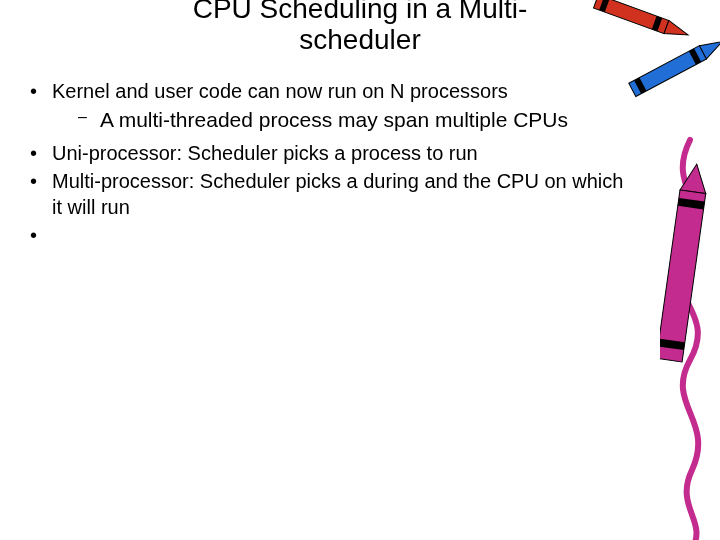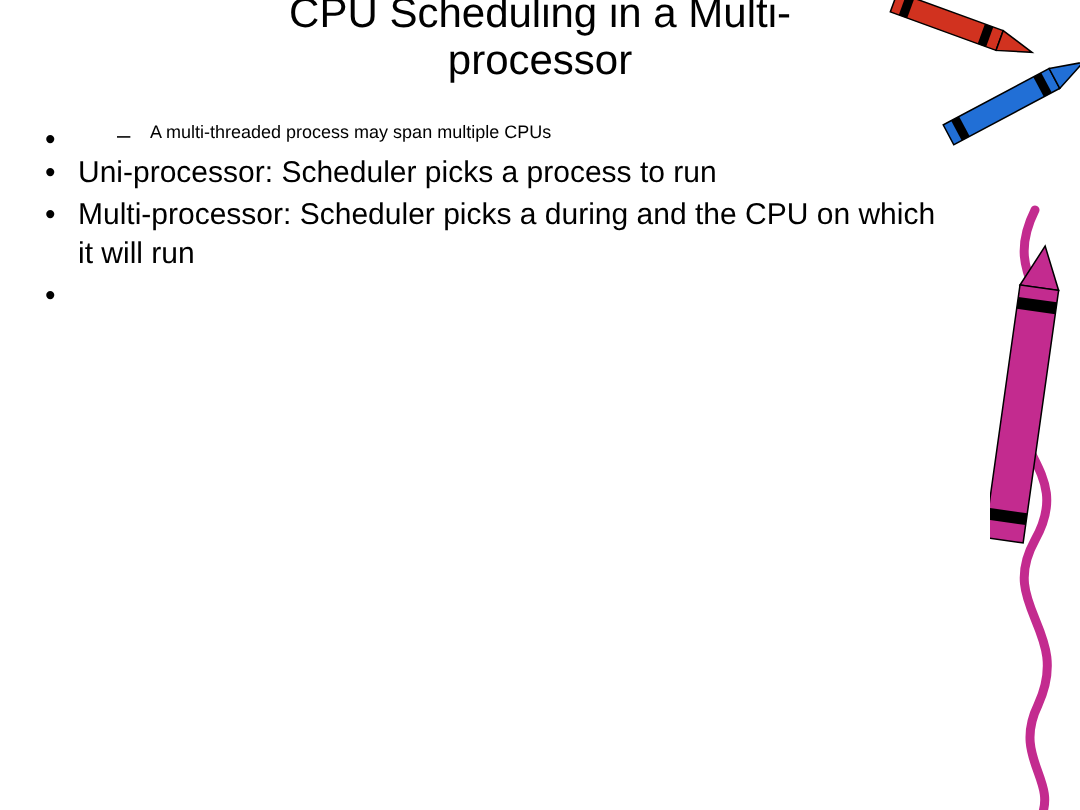--- a/index.html
+++ b/index.html
@@ -4,21 +4,21 @@
 <style>
   html,body{margin:0;padding:0;width:720px;height:540px;background:#fff;font-family:Arial,Helvetica,sans-serif;color:#000;overflow:hidden}
   .slide{position:relative;width:720px;height:444px}
   .title{position:absolute;top:-6px;left:0;right:0;text-align:center;font-size:28px;line-height:1.1}
   .title .l2{display:block}
   .body{position:absolute;top:78px;left:24px;right:90px}
   ul.lvl1{list-style:none;margin:0;padding:0}
   ul.lvl1>li{position:relative;padding-left:28px;font-size:20px;line-height:1.3;margin-bottom:2px}
   ul.lvl1>li::before{content:"•";position:absolute;left:6px;top:0;font-size:20px}
   ul.lvl2{list-style:none;margin:2px 0 6px 0;padding:0}
-  ul.lvl2>li{position:relative;padding-left:48px;font-size:12px;line-height:1.35;margin-bottom:1px}
+  ul.lvl2>li{position:relative;padding-left:48px;font-size:21px;line-height:1.35;margin-bottom:1px}
   ul.lvl2>li::before{content:"–";position:absolute;left:26px;top:0;font-size:16px}
   .ital{}
   
   .crayon-tr{position:absolute;top:-10px;right:-20px;width:160px;height:120px}
   .crayon-r{position:absolute;right:-10px;top:130px;width:70px;height:420px}
   svg{display:block}
 </style>
 </head>
 <body>
 
@@ -50,26 +50,27 @@
         <polygon points="0,0 26,0 13,-28" fill="#c32b8f" stroke="#000" stroke-width="1"></polygon>
         <rect x="0" y="0" width="26" height="170" fill="#c32b8f" stroke="#000" stroke-width="1"></rect>
         <rect x="0" y="8" width="26" height="8" fill="#000"></rect>
         <rect x="0" y="150" width="26" height="8" fill="#000"></rect>
       </g>
     </svg>
   </div>
 
   <div class="title">
     <span>CPU Scheduling in a Multi-</span>
-    <span class="l2">processor</span>
+    <span class="l2">scheduler</span>
   </div>
 
   <div class="body">
     <ul class="lvl1">
       <li>
+        <span>Kernel and user code can now run on N processors</span>
         <ul class="lvl2">
           <li><span>A multi-threaded process may span multiple CPUs</span></li>
         </ul>
       </li>
       <li><span>Uni-processor: Scheduler picks a process to run</span></li>
       <li>
         <span>Multi-processor: Scheduler picks a during </span><span class="ital">and the CPU</span><span> on which it will run</span>
       </li>
       <li>
       </li>

